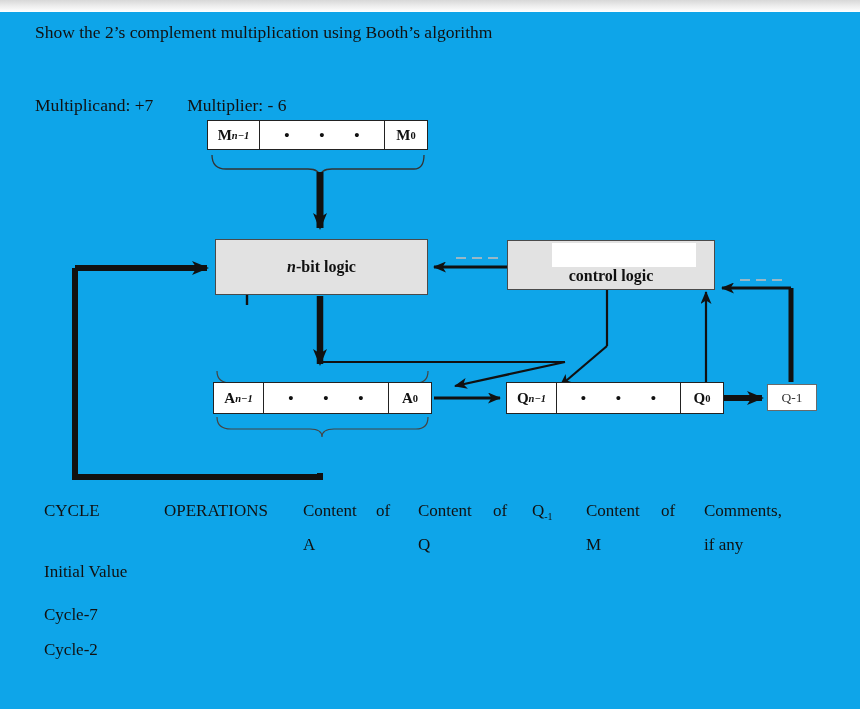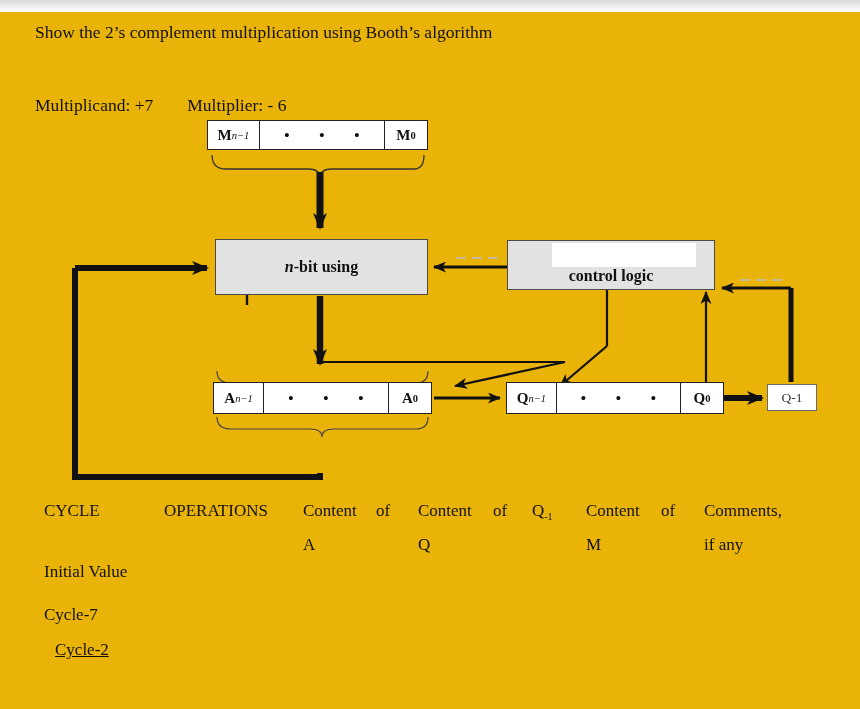--- a/index.html
+++ b/index.html
@@ -13,21 +13,21 @@
     position: relative;
     font-family: "Liberation Serif", "DejaVu Serif", serif;
     color: #1a1a1a;
     overflow: hidden;
   }
   #page {
     position: absolute;
     left: 0; top: 0;
     width: 860px;
     height: 709px;
-    background: #eab308;
+    background: #0ea5e9;
   }
   .top-band {
     position: absolute;
     left: 0; top: 0;
     width: 860px;
     height: 12px;
     background: linear-gradient(to bottom, #d8d8d8 0%, #ebebeb 45%, #fafafa 85%, #ffffff 100%);
   }
   .q-line {
     position: absolute;
@@ -64,21 +64,21 @@
     font-size: 15px;
     font-weight: bold;
     color: #111;
     box-sizing: border-box;
   }
   .cell.sep-r { border-right: 1.6px solid #222; }
   .cell .sub {
     font-size: 10.5px;
     vertical-align: sub;
     font-style: italic;
-    font-weight: normal;
+    font-weight: bold;
   }
   .cell .sub0 {
     font-size: 10.5px;
     vertical-align: sub;
     font-weight: bold;
     font-style: normal;
   }
   .dots {
     letter-spacing: 13px;
     font-size: 15px;
@@ -205,21 +205,21 @@
           <span class="sub">n−1</span>
       </div>
       <div class="cell sep-r dots" style="flex:1;">•  •  •</div>
       <div class="cell" style="width:42px;">
         <span>M</span>
           <span class="sub0">0</span>
       </div>
     </div>
 
     <div class="unit-box" style="left:215px; top:139px; width:213px; height:56px;">
-      <span><span class="ital">n</span><span>-bit using</span></span>
+      <span><span class="ital">n</span><span>-bit logic</span></span>
     </div>
 
     <div class="unit-box" style="left:507px; top:140px; width:208px; height:50px; align-items:flex-end; padding-bottom:4px;">
       <span>control logic</span>
     </div>
     <div class="mask-white" style="left:552px; top:143px; width:144px; height:24px;"></div>
 
     <div class="reg-box" style="left:213px; top:282px; width:219px; height:32px;">
       <div class="cell sep-r" style="width:50px;">
         <span>A</span>
@@ -267,17 +267,17 @@
 
     <div class="t-cell" style="left:586px; top:8px;">Content</div>
     <div class="t-cell" style="left:661px; top:8px;">of</div>
     <div class="t-cell" style="left:586px; top:42px;">M</div>
 
     <div class="t-cell" style="left:704px; top:8px;">Comments,</div>
     <div class="t-cell" style="left:704px; top:42px;">if any</div>
 
     <div class="t-cell" style="left:44px; top:69px;">Initial Value</div>
     <div class="t-cell" style="left:44px; top:112px;">Cycle-7</div>
-    <div class="t-cell" style="left:55px; top:147px;text-decoration:underline;">Cycle-2</div>
+    <div class="t-cell" style="left:44px; top:147px;">Cycle-2</div>
 
   </div>
 
 </div>
 
 </body></html>

